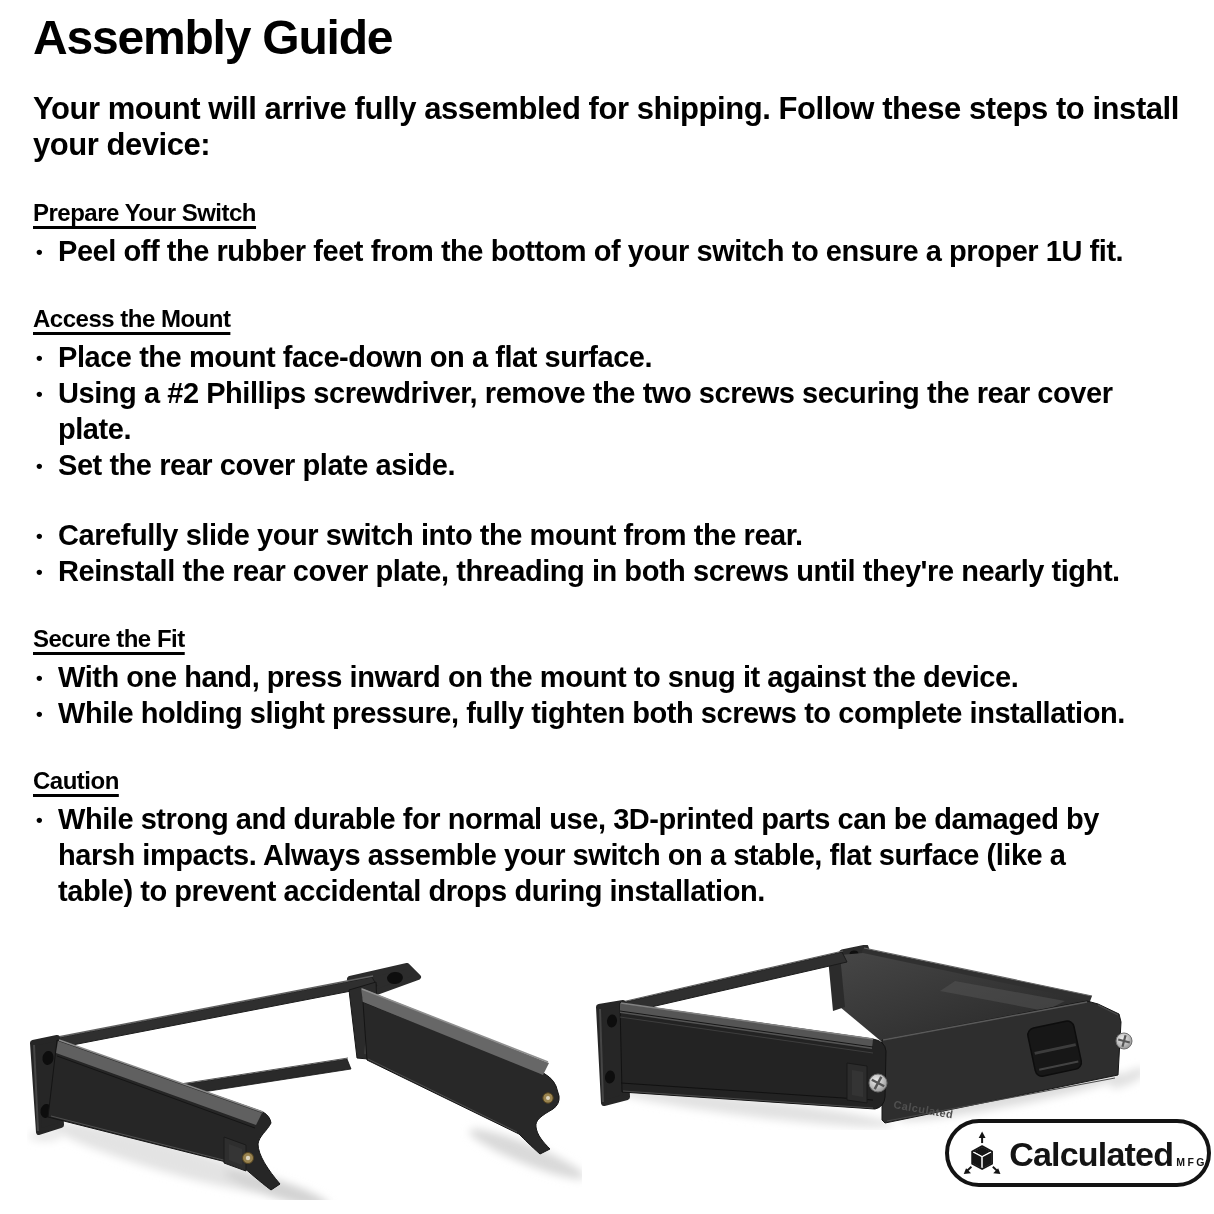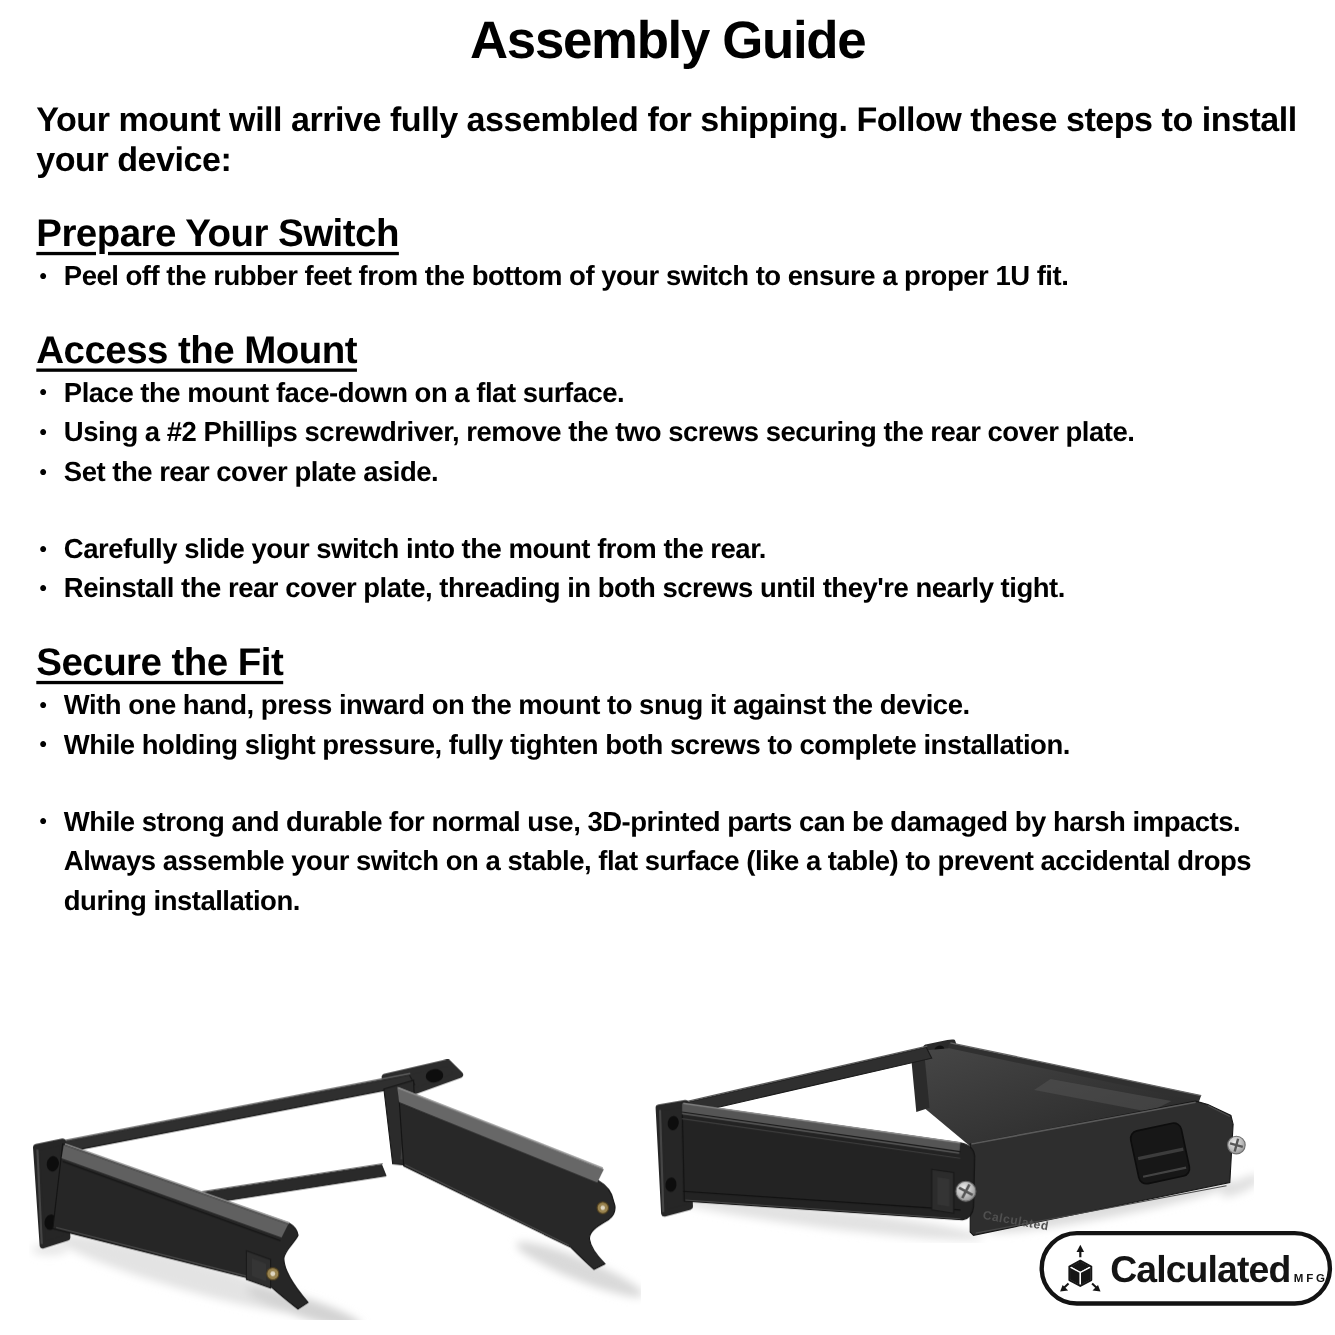--- a/index.html
+++ b/index.html
@@ -5,33 +5,33 @@
   html,body{margin:0;padding:0;}
   body{
     width:1214px;height:1214px;position:relative;overflow:hidden;
     background:#ffffff;color:#000;
     font-family:"Liberation Sans","DejaVu Sans",sans-serif;
     font-weight:bold;
   }
   .content{padding:0 33px;}
   h1{
     font-size:48px;line-height:52px;margin:12px 0 0;
-    text-align:center;letter-spacing:-1.2px;font-weight:bold;
+    text-align:left;letter-spacing:-1.2px;font-weight:bold;
   }
   .intro{
     font-size:31px;line-height:36px;letter-spacing:-0.45px;
     margin:27px 0 0;max-width:1148px;
   }
   section{margin-top:34px;}
   h2{
-    font-size:35px;line-height:32px;margin:0 0 4px;letter-spacing:-0.5px;
+    font-size:24px;line-height:32px;margin:0 0 4px;letter-spacing:-0.5px;
     text-decoration:underline;text-decoration-thickness:2.5px;text-underline-offset:5px;
     font-weight:bold;
   }
-  ul{list-style:none;margin:0;padding:0;font-size:25px;line-height:36px;letter-spacing:-0.45px;}
+  ul{list-style:none;margin:0;padding:0;font-size:29px;line-height:36px;letter-spacing:-0.45px;}
   li{position:relative;padding-left:25px;max-width:1085px;}
   li::before{
     content:"\2022";position:absolute;left:3px;top:1px;font-size:19px;
   }
   .figures{position:absolute;left:0;top:0;width:1214px;height:1214px;pointer-events:none;}
   .fig-left{position:absolute;left:27px;top:948px;}
   .fig-right{position:absolute;left:595px;top:945px;}
   .logo-badge{
     position:absolute;left:945px;top:1119px;width:244px;height:60px;
     background:#fff;border:4px solid #131313;border-radius:34px;
@@ -73,20 +73,21 @@
 
   <section>
     <h2>Secure the Fit</h2>
     <ul>
       <li>With one hand, press inward on the mount to snug it against the device.</li>
       <li>While holding slight pressure, fully tighten both screws to complete installation.</li>
     </ul>
   </section>
 
   <section>
+    <h2>Caution</h2>
     <ul>
       <li>While strong and durable for normal use, 3D-printed parts can be damaged by harsh impacts. Always assemble your switch on a stable, flat surface (like a table) to prevent accidental drops during installation.</li>
     </ul>
   </section>
 </main>
 
 <div class="figures">
 
   <svg class="fig-left" width="555" height="252" viewBox="0 0 555 252">
     <defs>

